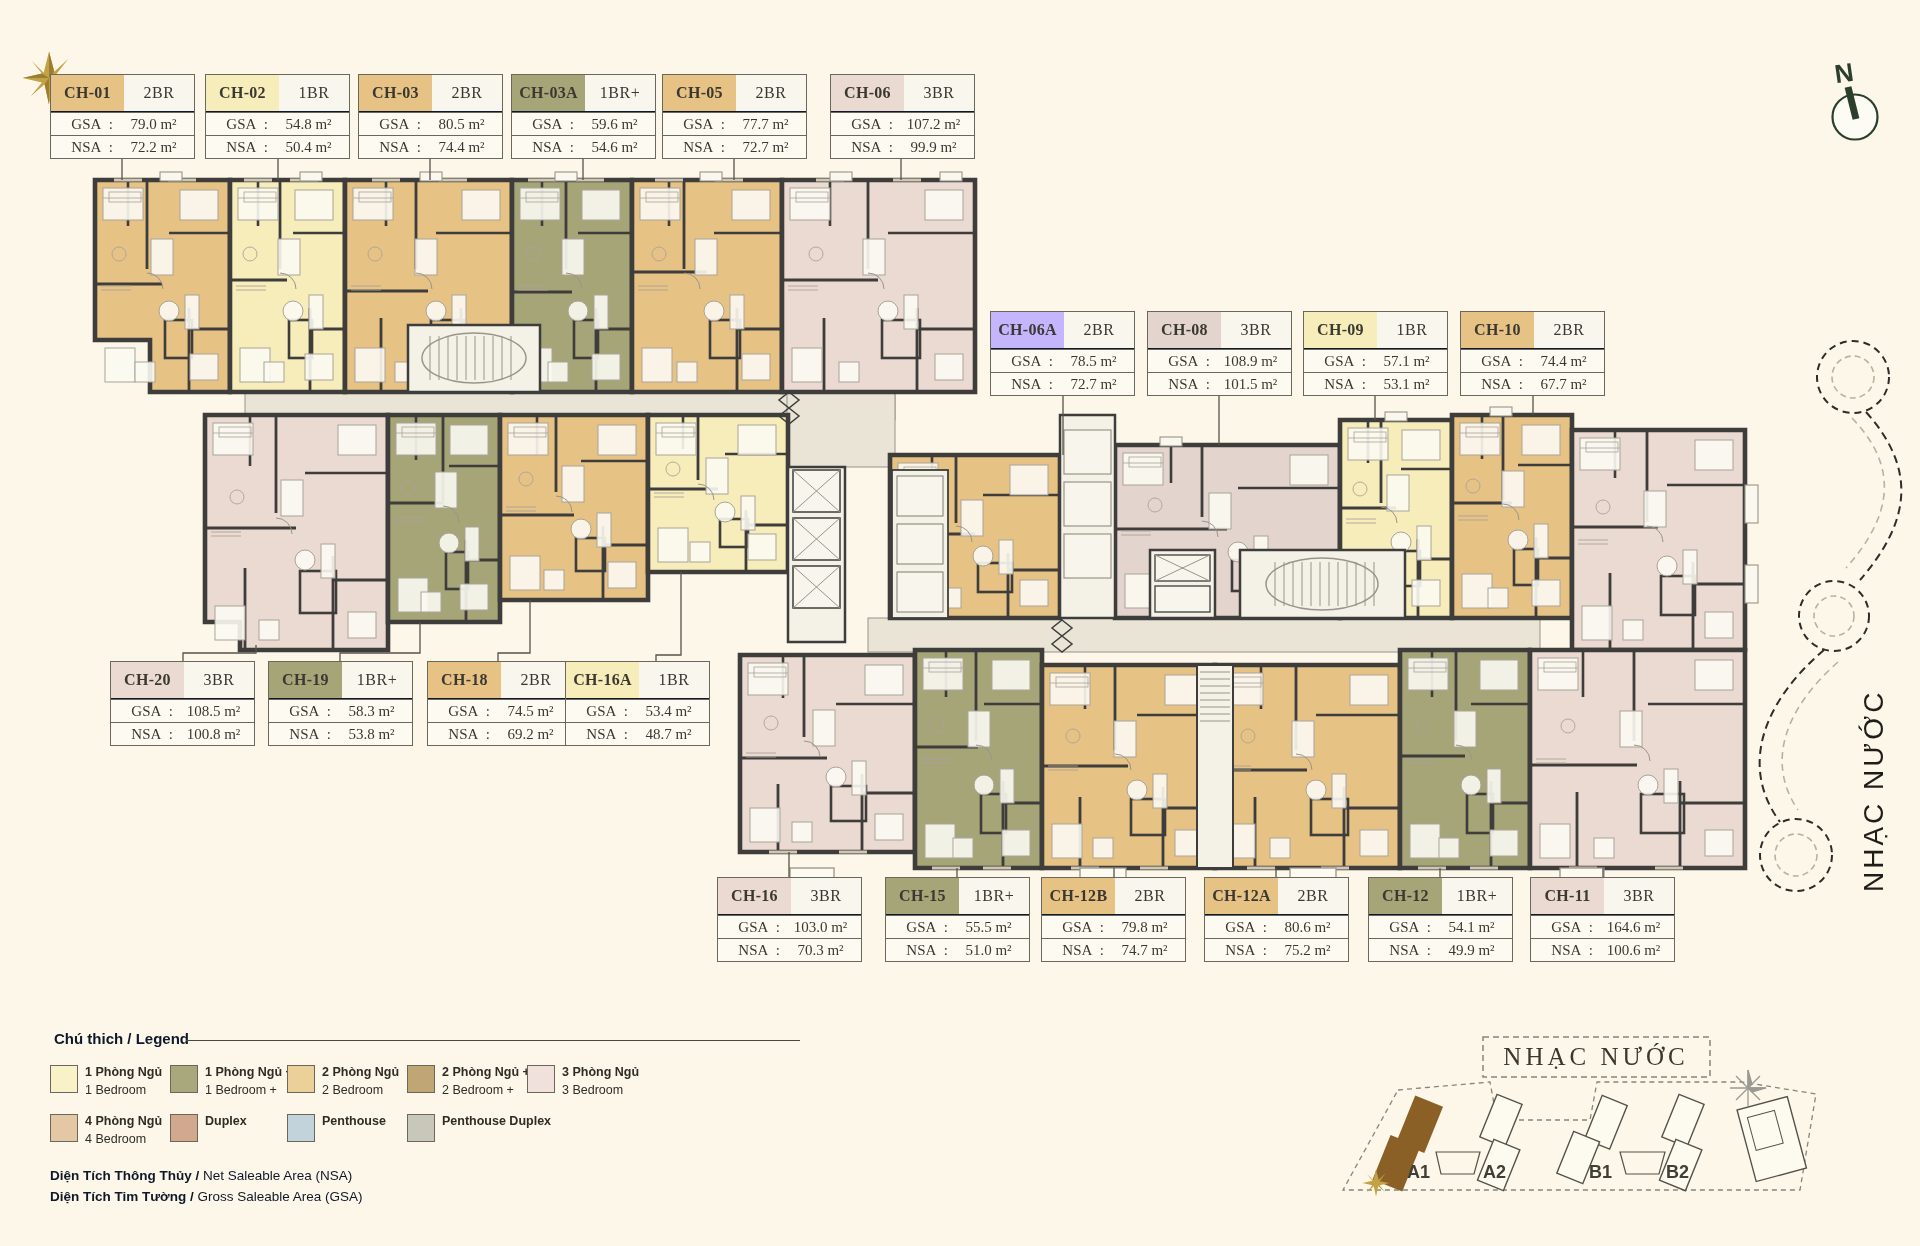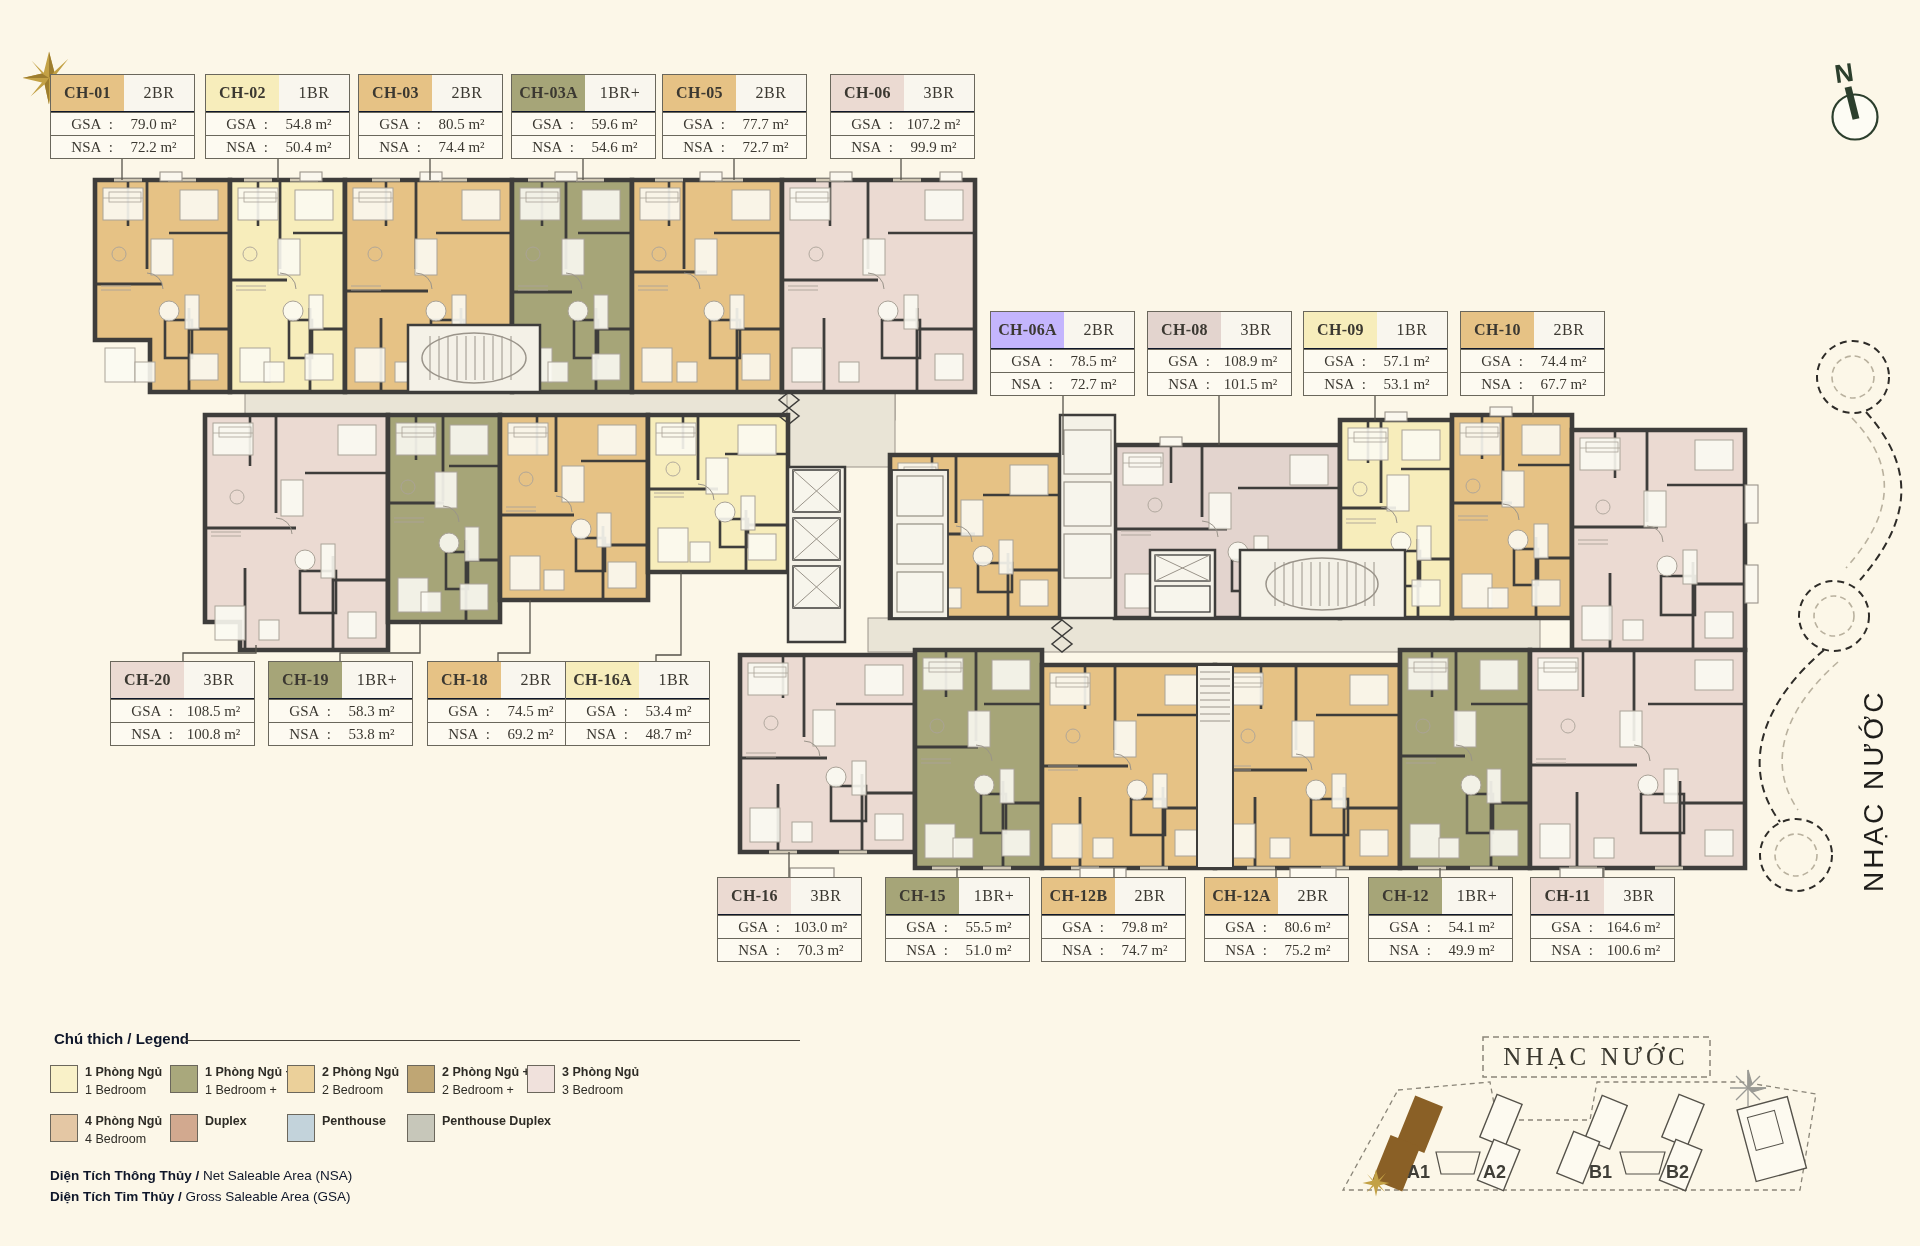--- a/index.html
+++ b/index.html
@@ -1118,17 +1118,17 @@
 
 <div class="sw" style="left:170px;top:1114px;background:#d2a98f"></div>
 <div class="swt" style="left:205px;top:1112px"><b>Duplex</b><br></div>
 
 <div class="sw" style="left:287px;top:1114px;background:#c3d3db"></div>
 <div class="swt" style="left:322px;top:1112px"><b>Penthouse</b><br></div>
 
 <div class="sw" style="left:407px;top:1114px;background:#c7c7ba"></div>
 <div class="swt" style="left:442px;top:1112px"><b>Penthouse Duplex</b><br></div>
 
-<div style="position:absolute;left:50px;top:1165px;font-family:'Liberation Sans',sans-serif;font-size:13.5px;color:#0f172a;line-height:21px"><b>Diện Tích Thông Thủy /</b> Net Saleable Area (NSA)<br><b>Diện Tích Tim Thủy /</b> Gross Saleable Area (GSA)</div>
+<div style="position:absolute;left:50px;top:1165px;font-family:'Liberation Sans',sans-serif;font-size:13.5px;color:#0f172a;line-height:21px"><b>Diện Tích Thông Thủy /</b> Net Saleable Area (NSA)<br><b>Diện Tích Tim Tường /</b> Gross Saleable Area (GSA)</div>
 
 
 <div style="position:absolute;left:1858px;top:892px;width:210px;height:34px;transform:rotate(-90deg);transform-origin:0 0;font-family:'Liberation Sans',sans-serif;font-size:28px;letter-spacing:3px;color:#1e1d1a">NHẠC NƯỚC</div>
 
 </div>
 </body></html>

